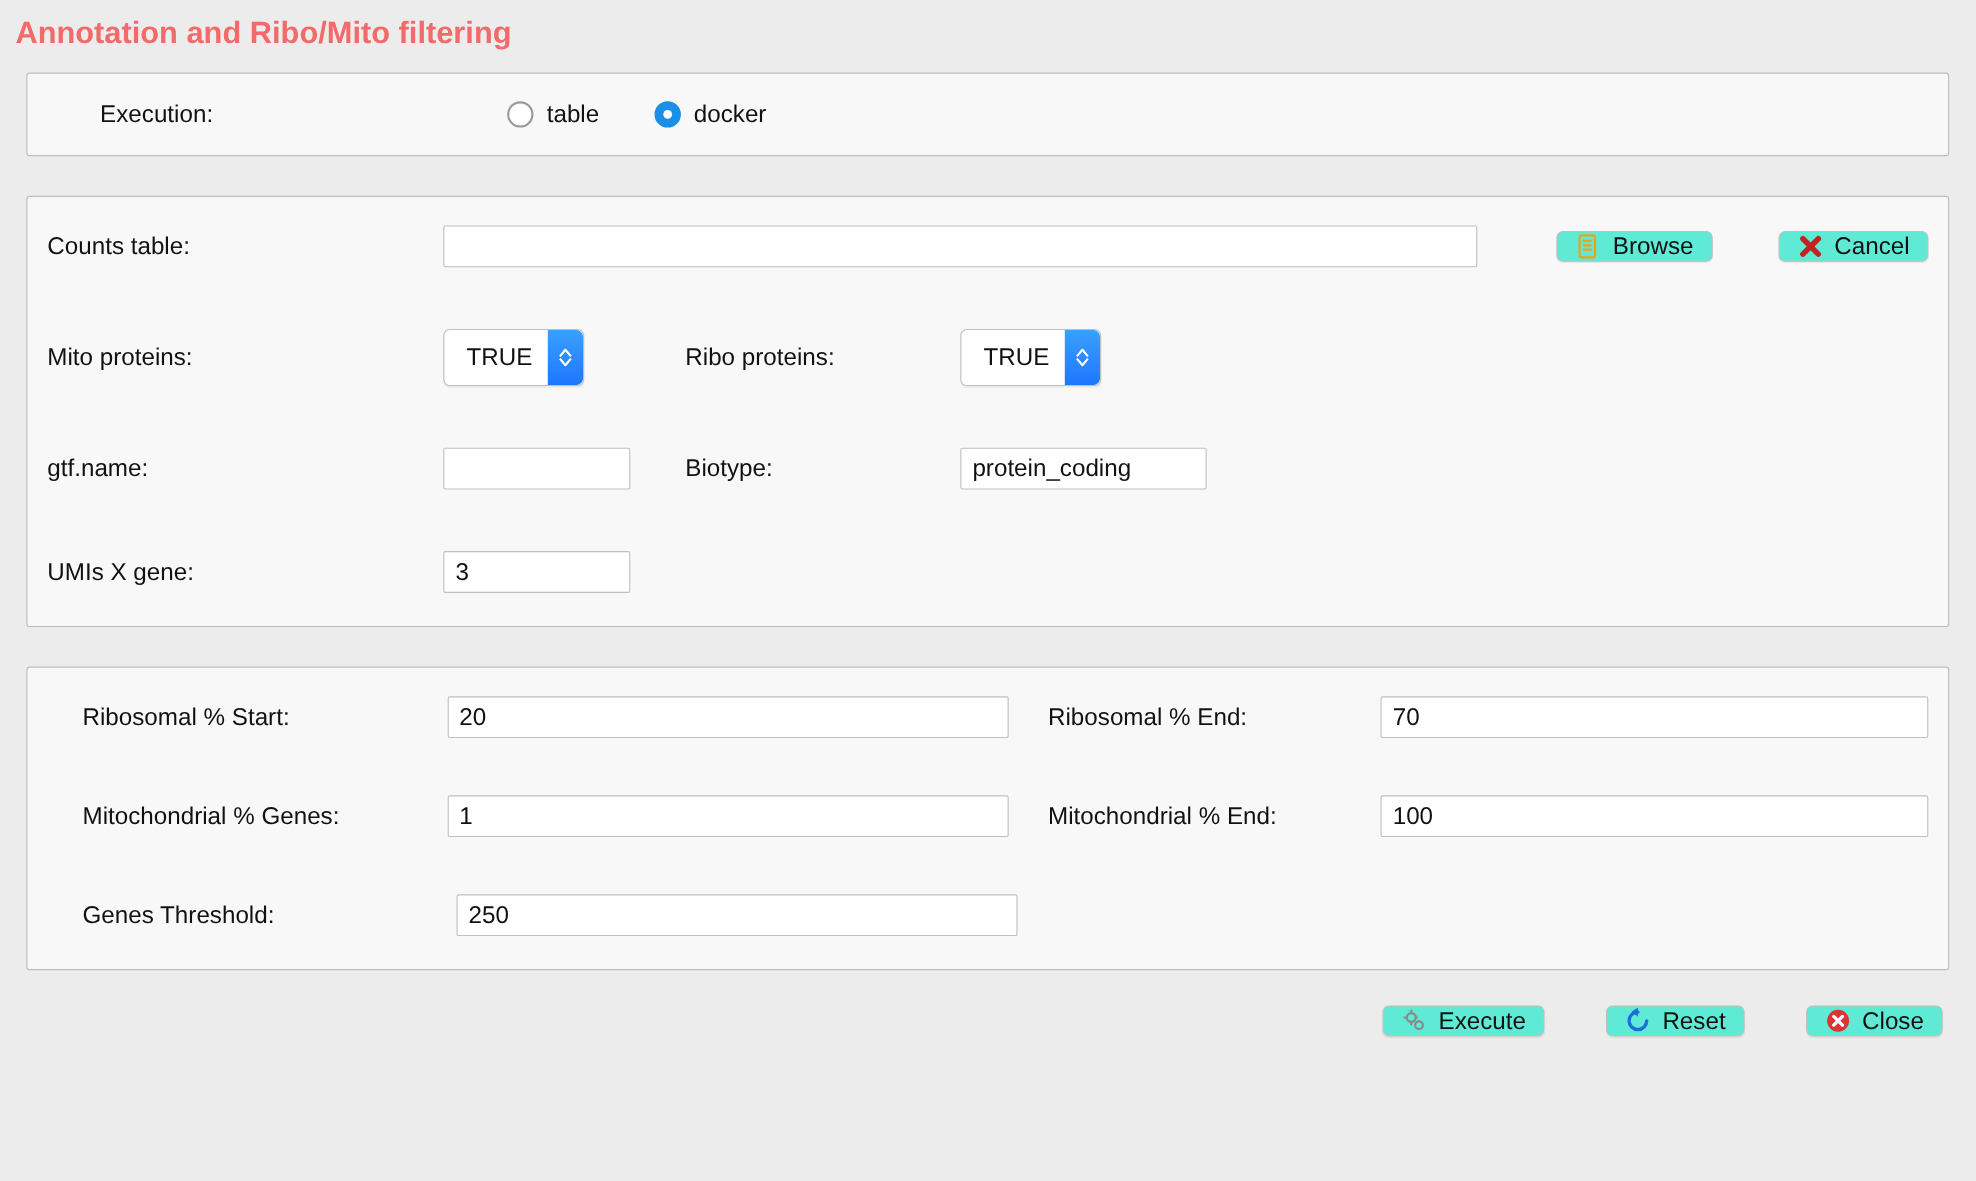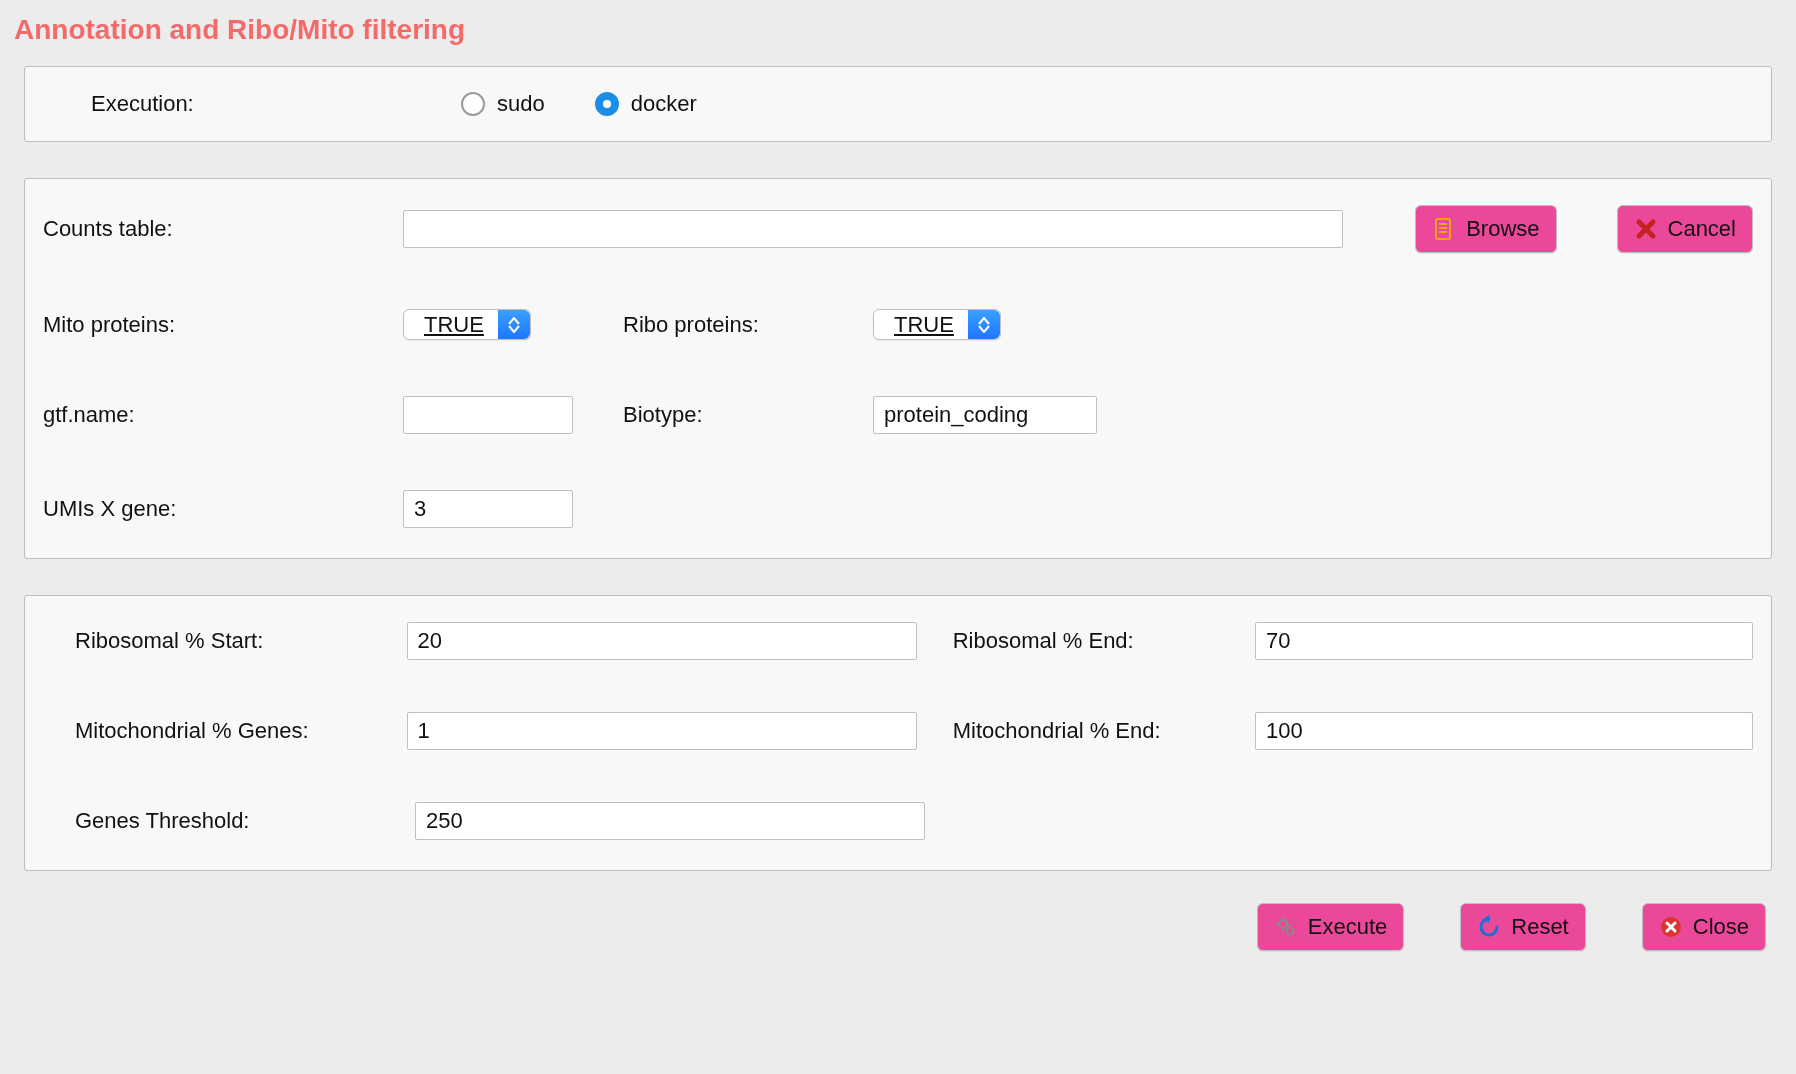--- a/index.html
+++ b/index.html
@@ -77,49 +77,48 @@
     color: #111;
   }
   .text-input.wide { width: 940px; }
   .text-input.small { width: 170px; }
   .text-input.med { width: 224px; }
   .text-input.col { width: 510px; }
 
   
   .select {
     position: relative;
-    height: 31px;
+    height: 52px;
     background: #fff;
     border: 1px solid #bfbfbf;
     border-radius: 6px;
     display: inline-flex;
     align-items: center;
     box-shadow: 0 1px 1px rgba(0,0,0,.05);
-    text-decoration: underline;
   }
   .select .sel-text {
     font-size: 22px;
     padding: 0 14px 0 20px;
     min-width: 80px;
     text-align: center;
   }
   .select .stepper {
     width: 32px; height: 100%;
     background: linear-gradient(#3aa0ff, #1e77ff);
     border-top-right-radius: 6px;
     border-bottom-right-radius: 6px;
     display: flex; flex-direction: column;
     align-items: center; justify-content: center;
   }
   .select .stepper svg { display:block; }
 
   
   .btn {
-    height: 48px;
-    background: #ec4899;
+    height: 28px;
+    background: #5eead4;
     border: 1px solid #bfbfbf;
     border-radius: 6px;
     padding: 0 16px;
     display: inline-flex;
     align-items: center;
     gap: 10px;
     font-size: 22px;
     color: #111;
     box-shadow: 0 1px 1px rgba(0,0,0,.08);
   }
@@ -155,21 +154,21 @@
 <div class="page">
 
   <div class="title">Annotation and Ribo/Mito filtering</div>
 
   <div class="panel">
     <div class="row">
       <div class="lbl exec-label">Execution:</div>
 
       <div class="radio-wrap">
         <span class="radio"></span>
-        <span class="radio-label">sudo</span>
+        <span class="radio-label">table</span>
       </div>
 
       <div class="radio-wrap">
         <span class="radio checked"></span>
         <span class="radio-label">docker</span>
       </div>
     </div>
   </div>
 
   <div class="panel" style="padding:26px 18px 30px 18px;">

